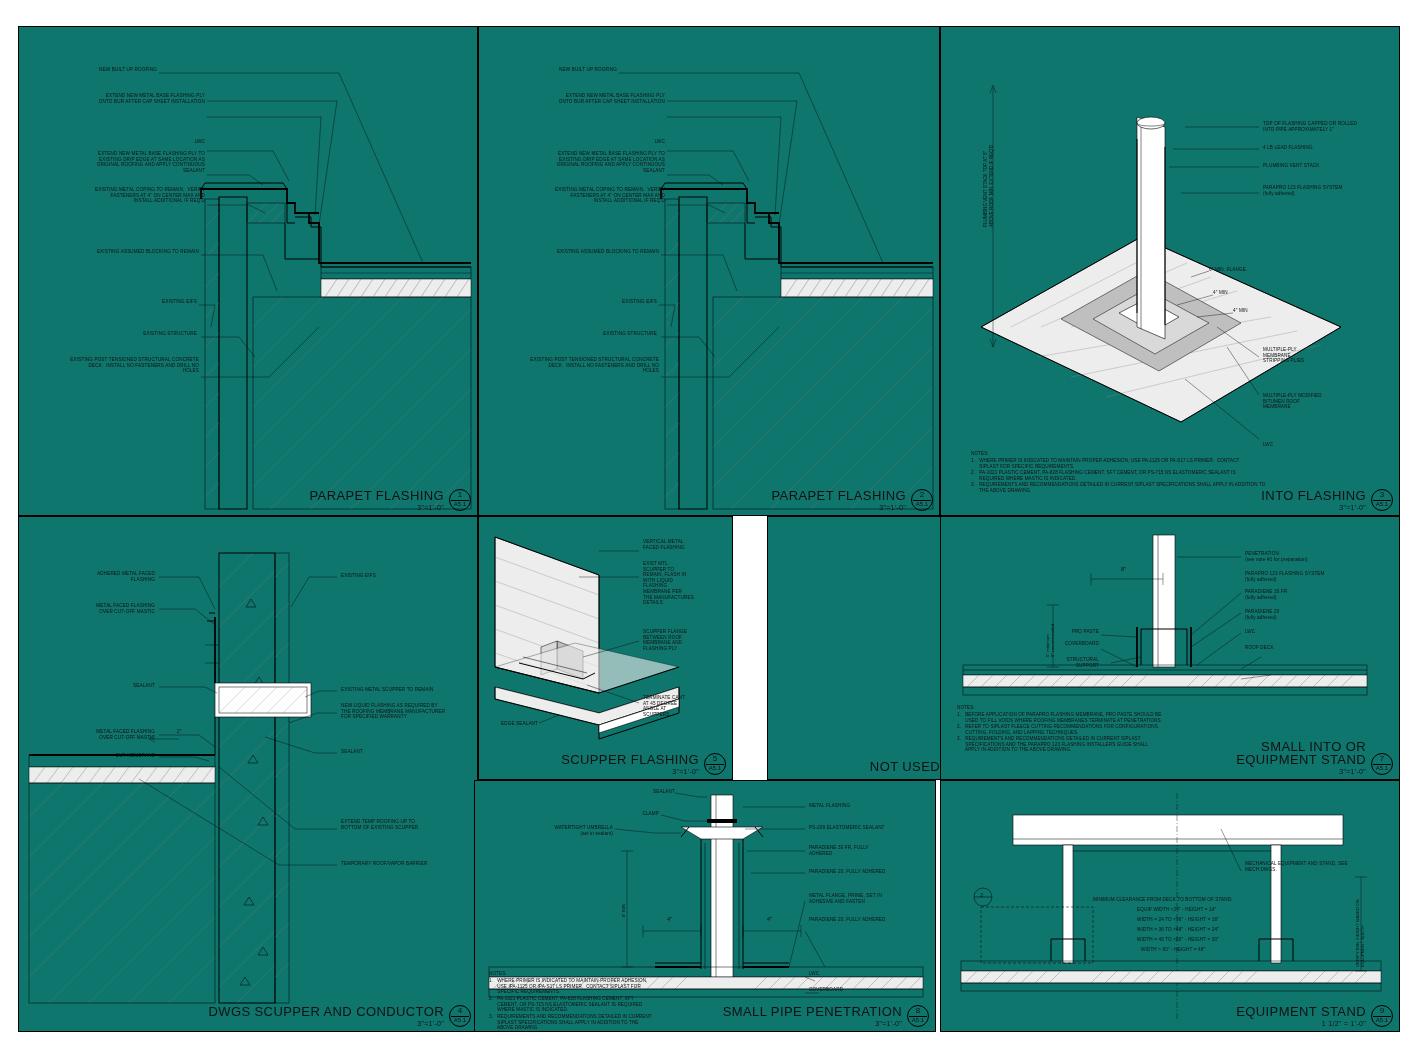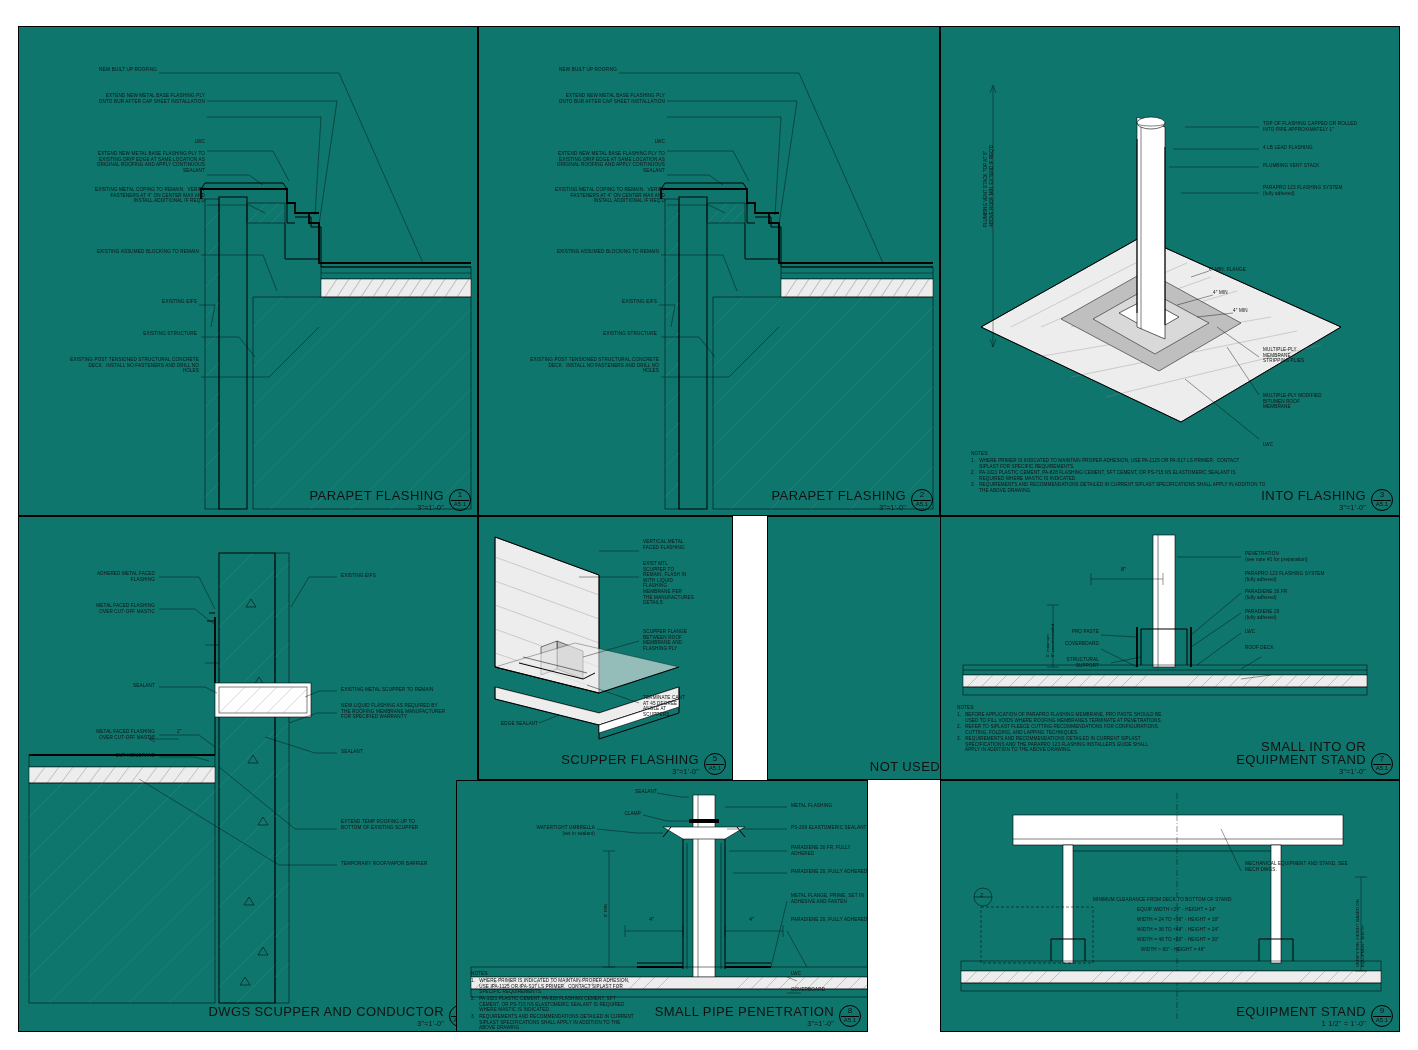--- a/index.html
+++ b/index.html
@@ -705,21 +705,21 @@
       </div>
       <div class="bubble">
         <div class="n">7</div>
         <div class="d"></div>
         <div class="s">A5.1</div>
       </div>
     </div>
   </div>
 </div>
 
-<div class="panel" style="left:456px;top:780px;width:412px;height:252px;">
+<div class="panel" style="left:474px;top:780px;width:462px;height:252px;">
   <svg width="462" height="252" viewBox="0 0 462 252">
 
     <rect class="fillw" x="236" y="14" width="22" height="190"></rect>
     <line class="ln thin" x1="241" y1="14" x2="241" y2="204"></line>
 
     <rect class="fillk" x="232" y="38" width="30" height="4"></rect>
 
     <path class="fillw" d="M206 46 L288 46 L268 58 L226 58 Z"></path>
     <path class="ln med" d="M214 46 L206 56 M280 46 L288 56"></path>
 

